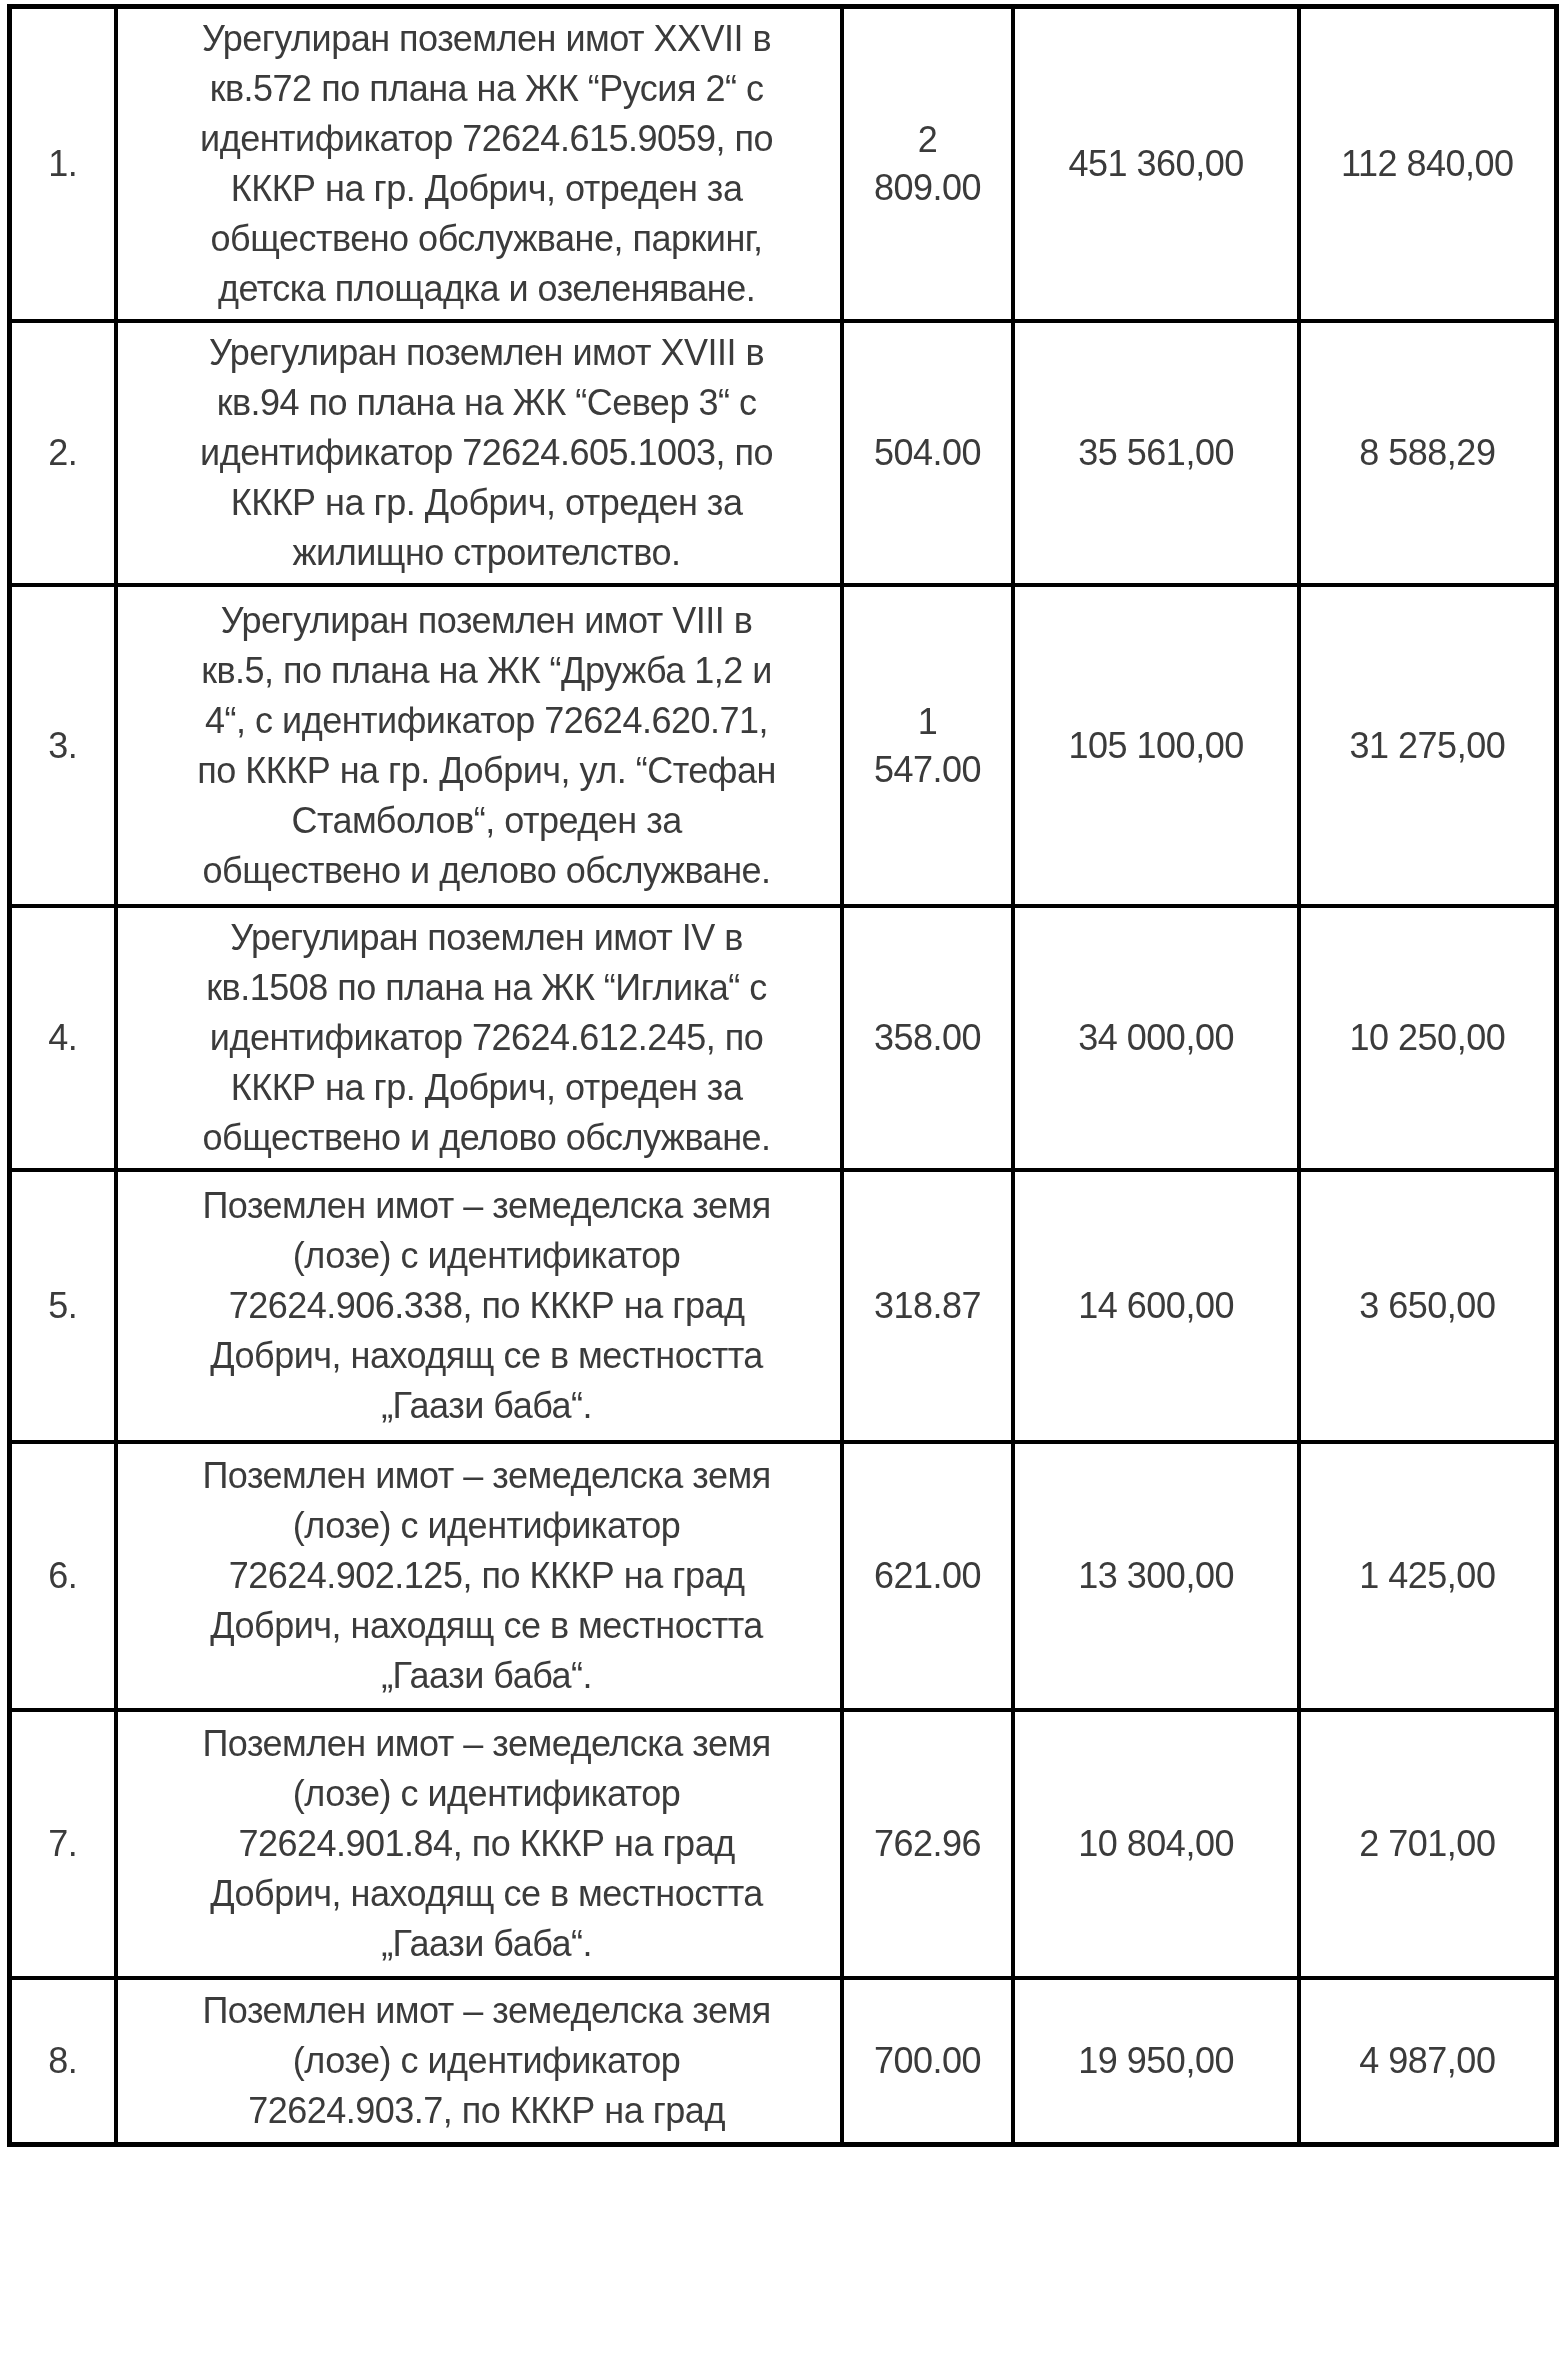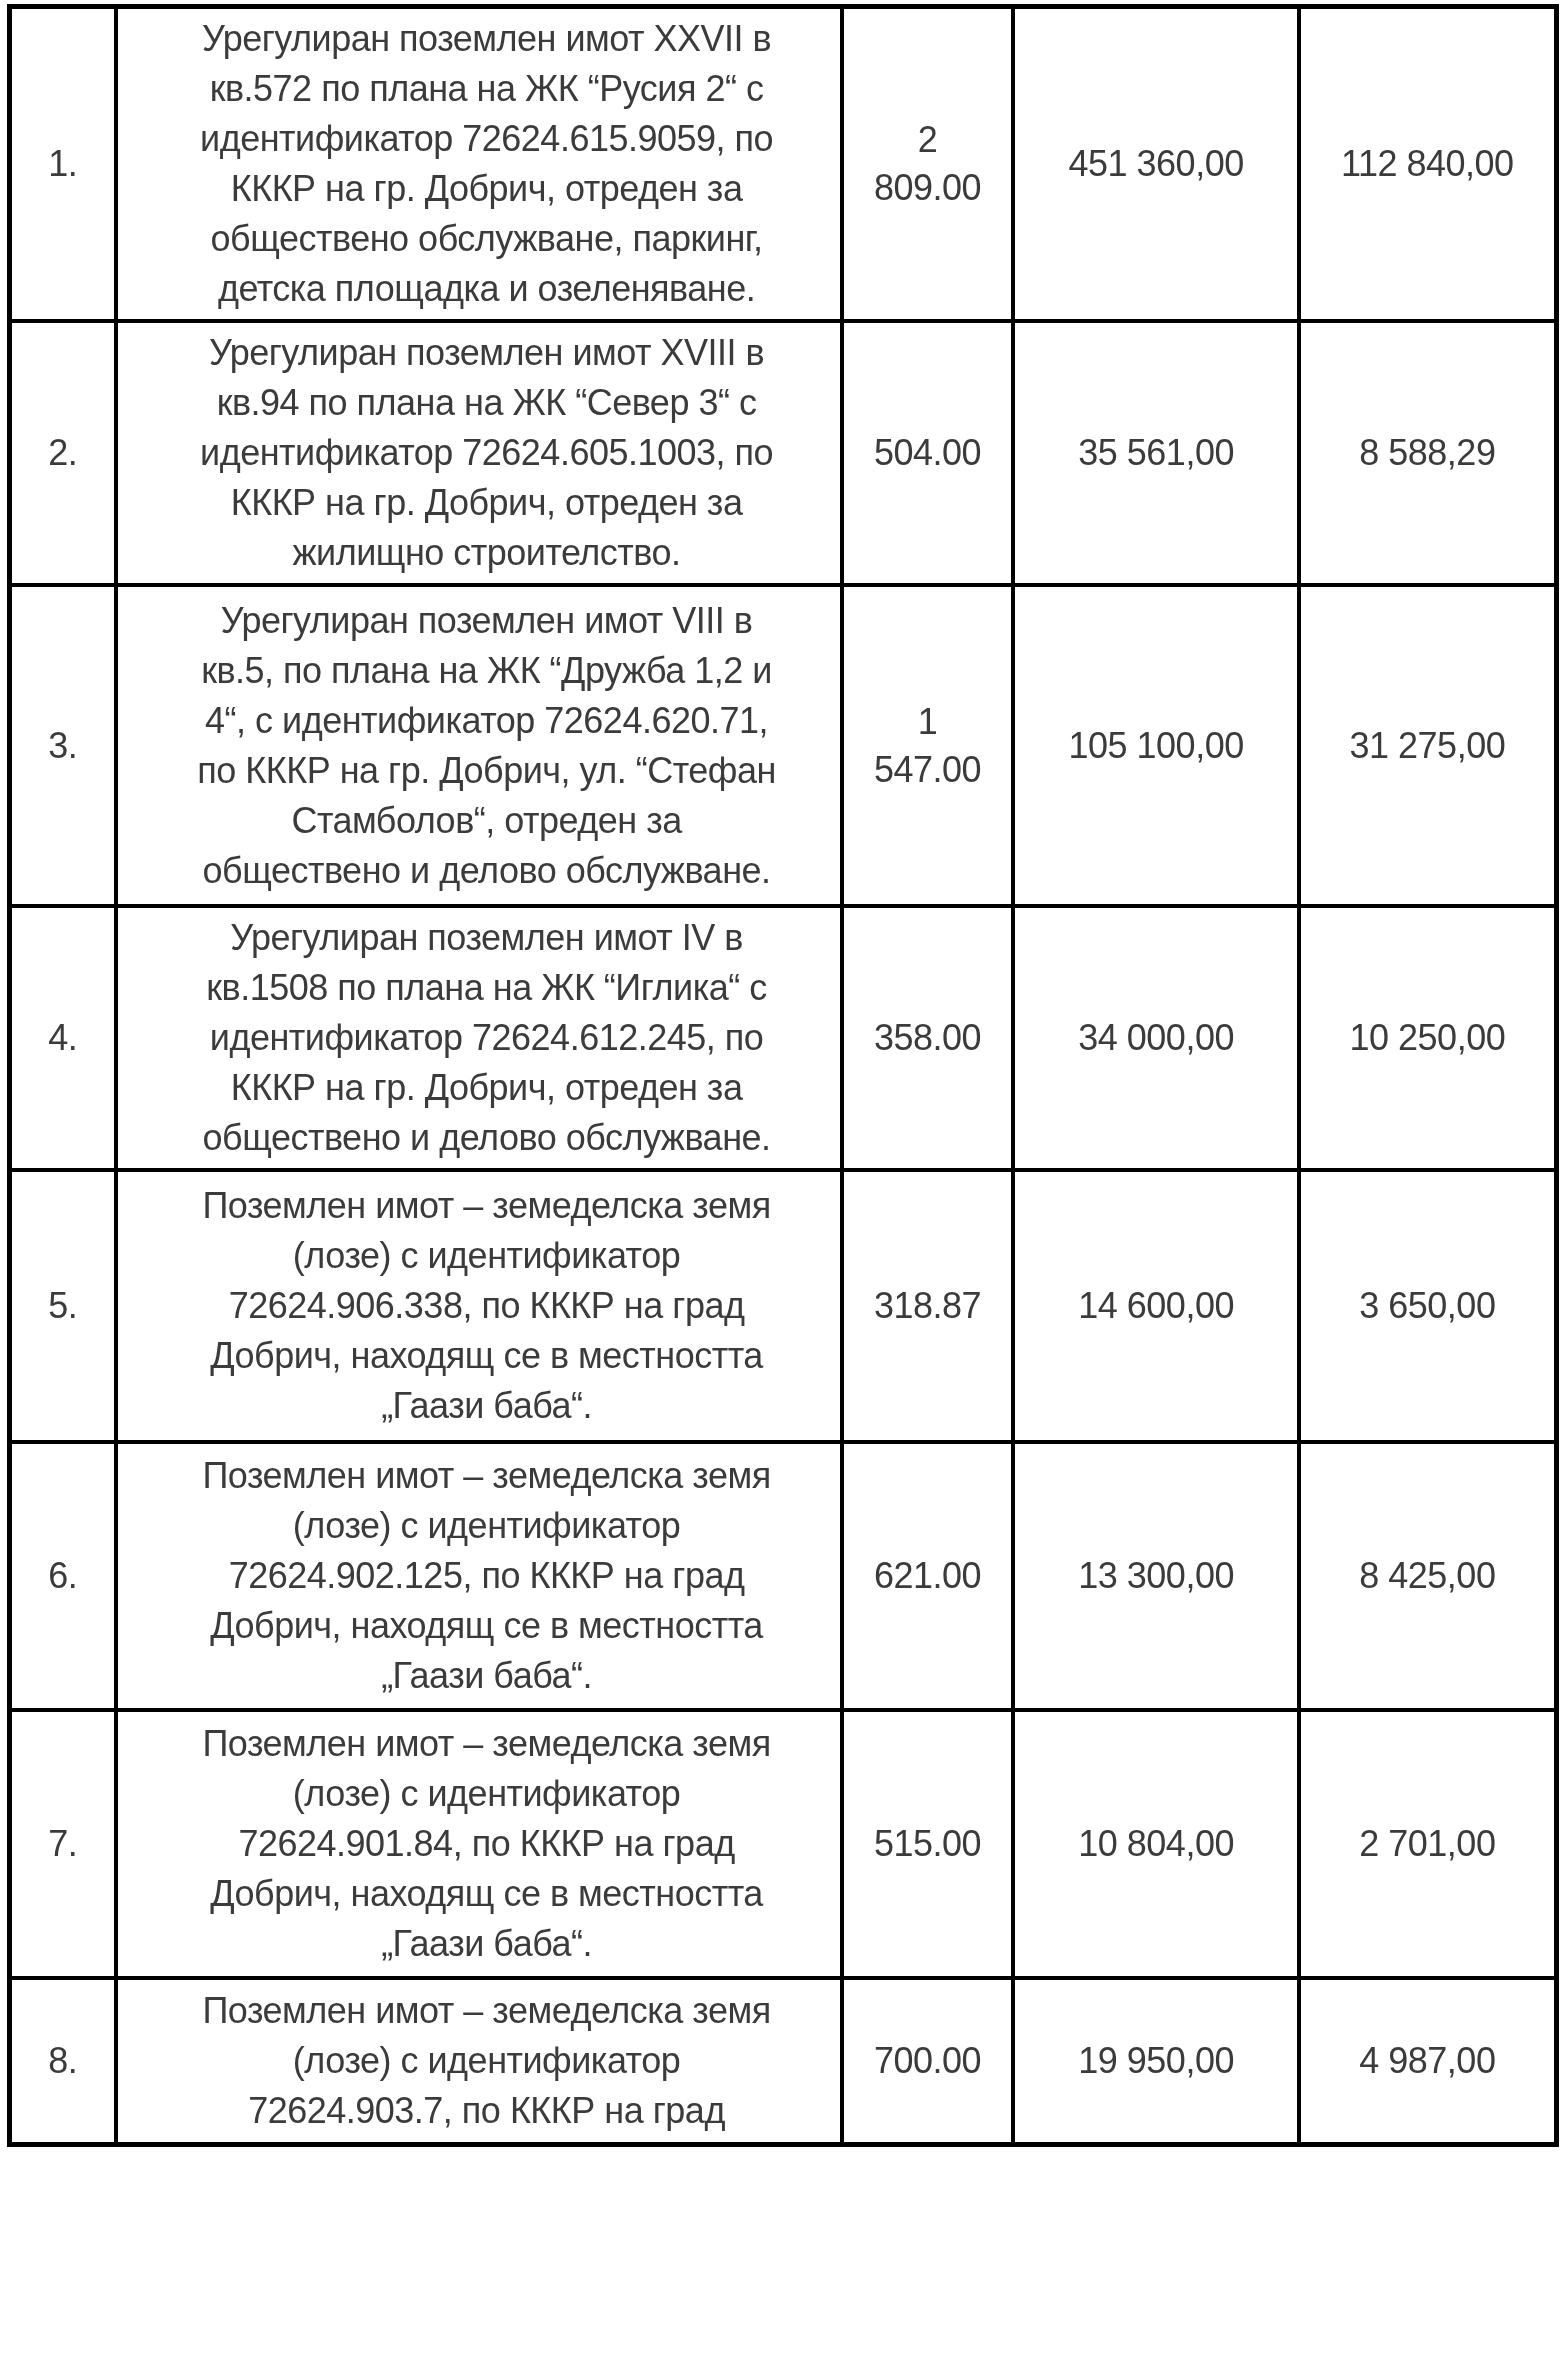--- a/index.html
+++ b/index.html
@@ -146,30 +146,30 @@
     </tr>
     <tr class="r6">
       <td class="num-cell">6.</td>
       <td class="name-cell">Поземлен имот – земеделска земя
 (лозе) с идентификатор
 72624.902.125, по КККР на град
 Добрич, находящ се в местността
 „Гаази баба“.</td>
       <td class="area-cell">621.00</td>
       <td class="price-cell">13 300,00</td>
-      <td class="deposit-cell">8 425,00</td>
+      <td class="deposit-cell">1 425,00</td>
     </tr>
     <tr class="r7">
       <td class="num-cell">7.</td>
       <td class="name-cell">Поземлен имот – земеделска земя
 (лозе) с идентификатор
 72624.901.84, по КККР на град
 Добрич, находящ се в местността
 „Гаази баба“.</td>
-      <td class="area-cell">515.00</td>
+      <td class="area-cell">762.96</td>
       <td class="price-cell">10 804,00</td>
       <td class="deposit-cell">2 701,00</td>
     </tr>
     <tr class="r8">
       <td class="num-cell">8.</td>
       <td class="name-cell">Поземлен имот – земеделска земя
 (лозе) с идентификатор
 72624.903.7, по КККР на град</td>
       <td class="area-cell">700.00</td>
       <td class="price-cell">19 950,00</td>

